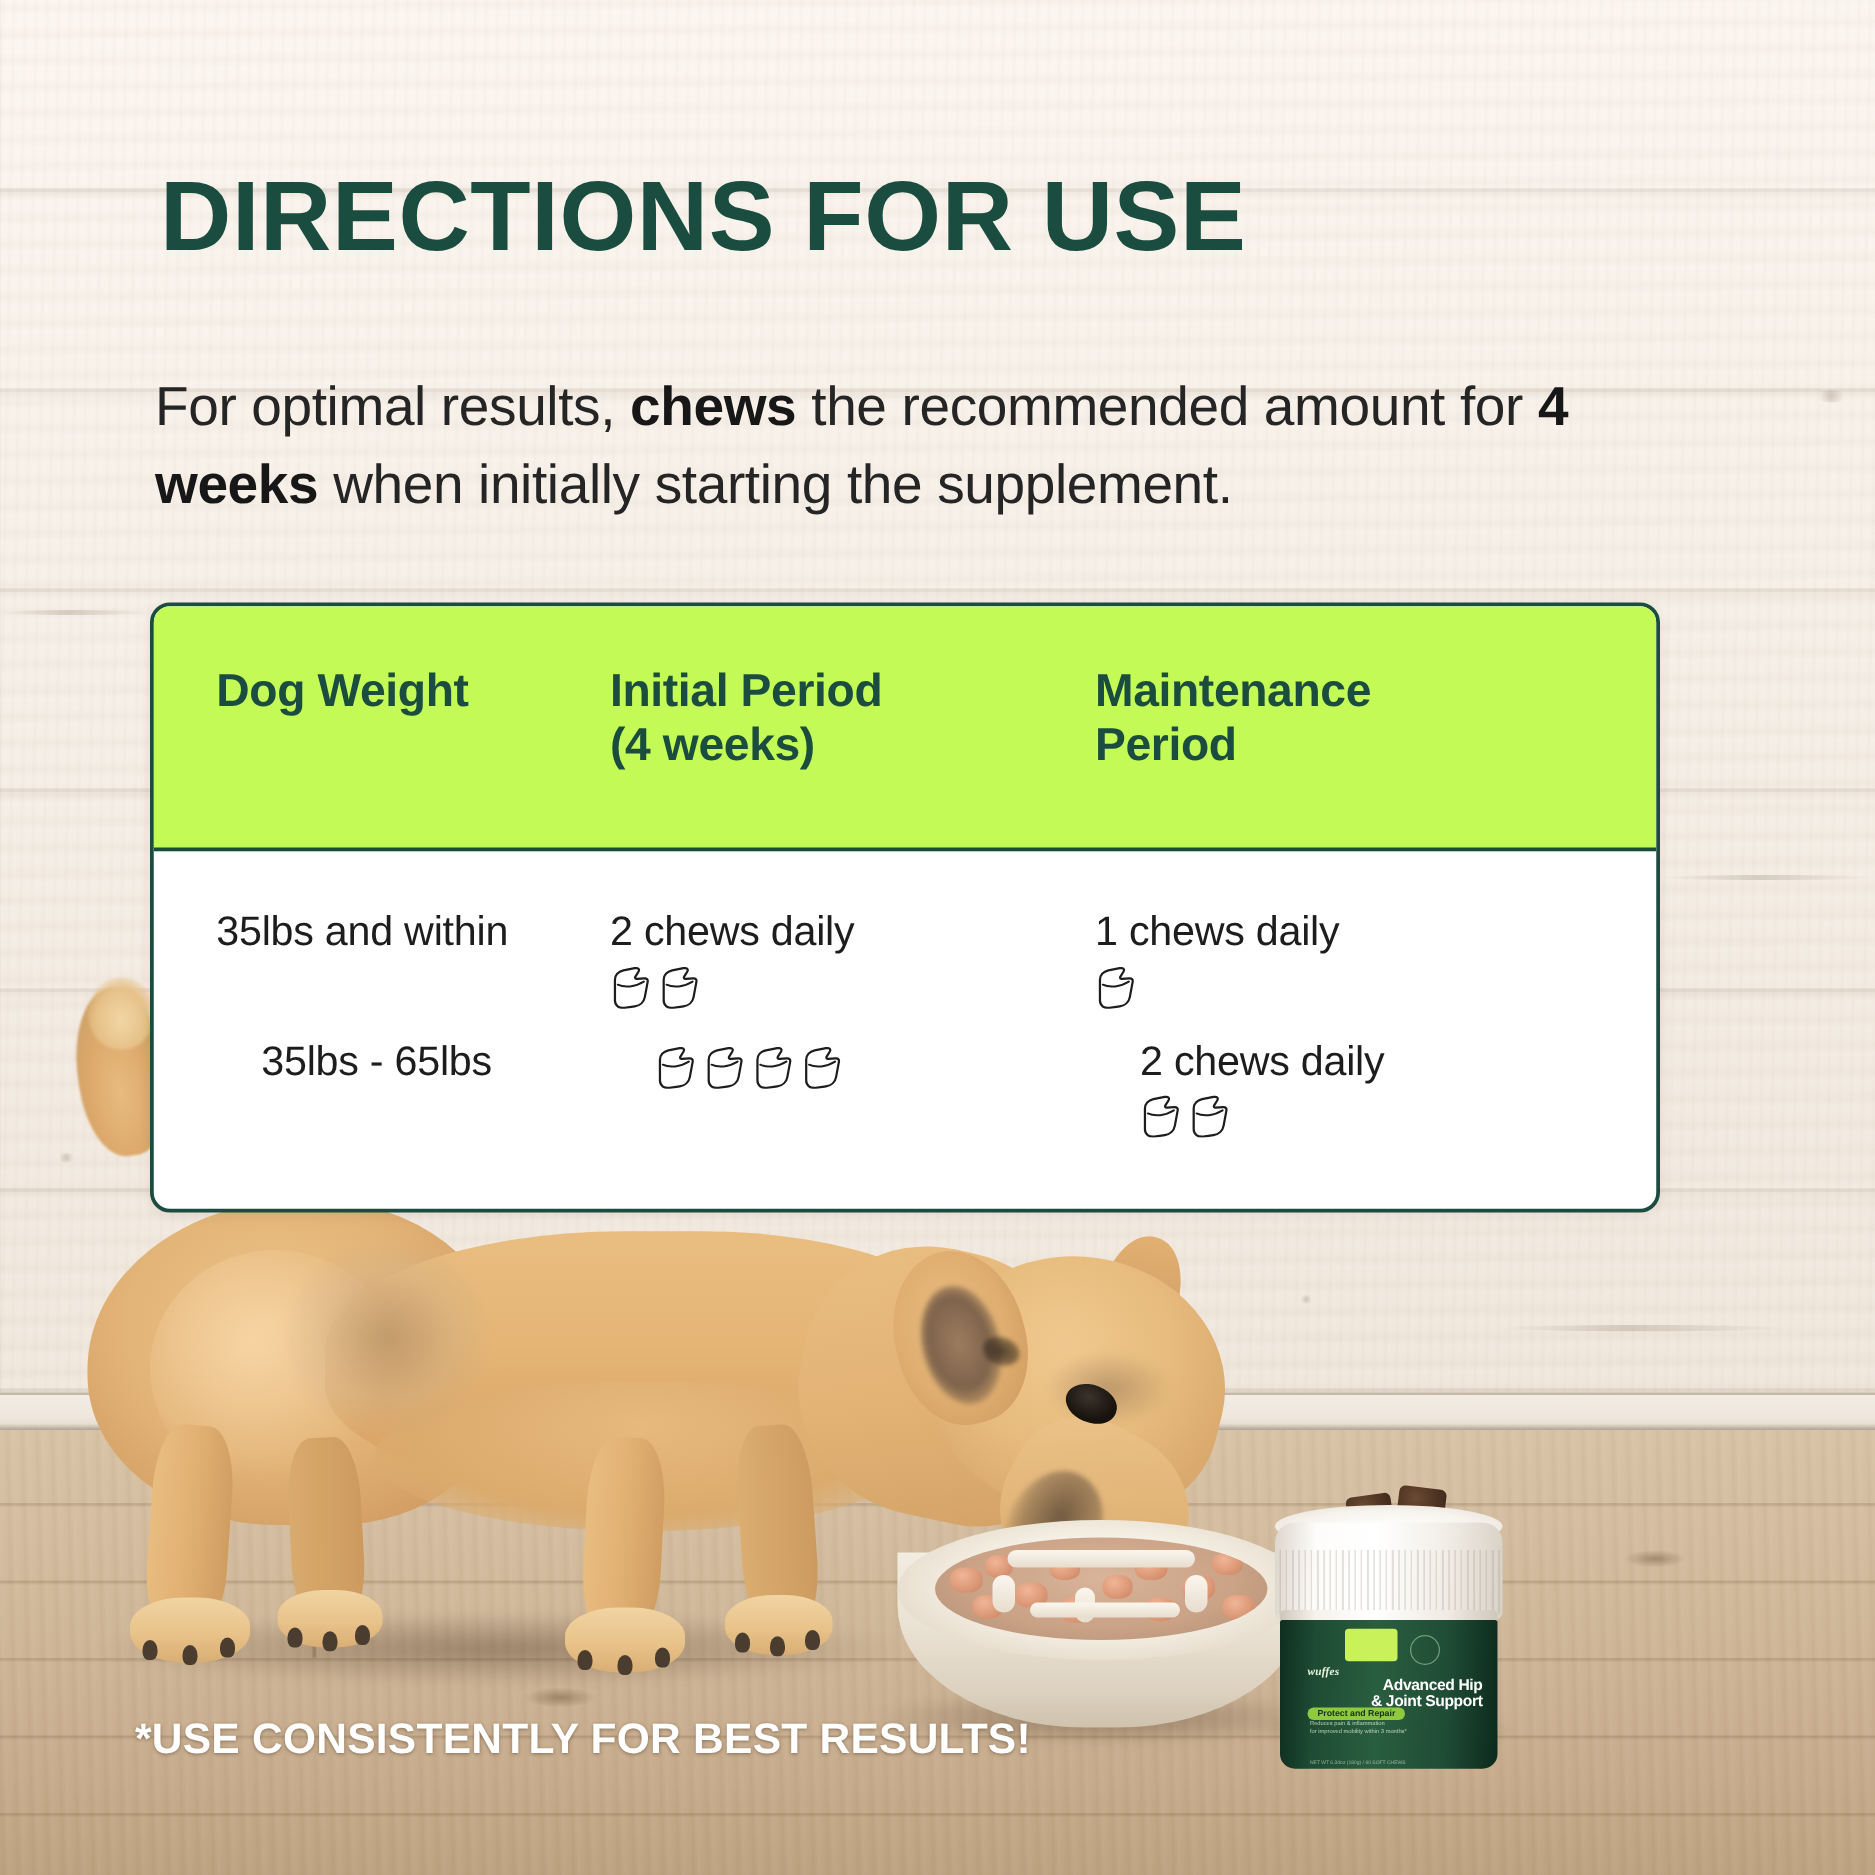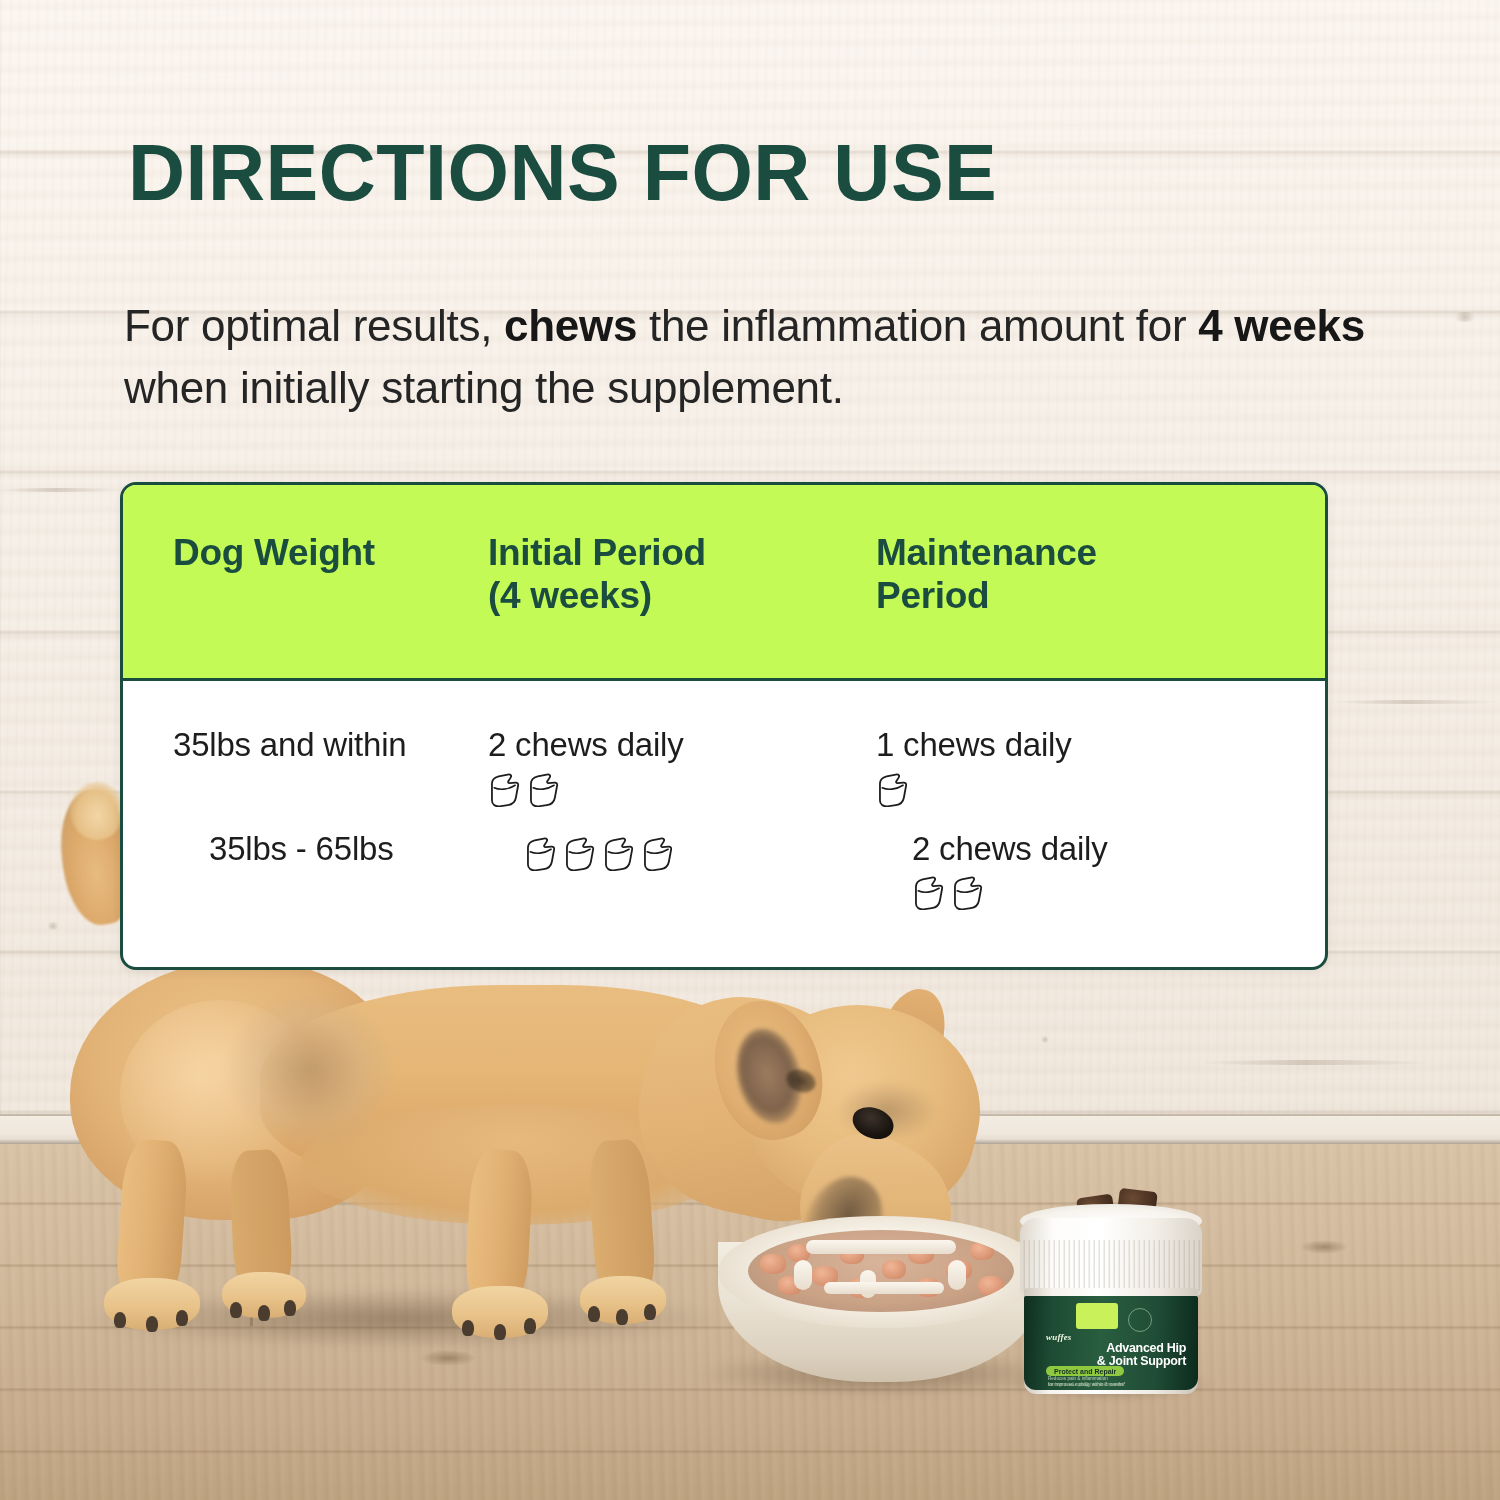--- a/index.html
+++ b/index.html
@@ -296,21 +296,21 @@
       rgba(160,152,140,.00) 0px, rgba(160,152,140,.00) 3px,
       rgba(150,142,130,.25) 4px, rgba(150,142,130,.25) 5px);
     border-radius: 0 0 6px 6px;
   }
   .jar-body {
     position: absolute; left: 1024px; top: 1288px; width: 174px; height: 106px;
     background: linear-gradient(92deg, #cdc6ba 0%, #f6f2ec 16%, #ffffff 42%, #efeae2 76%, #cbc4b8 100%);
     border-radius: 4px 4px 12px 12px;
   }
   .jar-label {
-    position: absolute; left: 1024px; top: 1296px; width: 174px; height: 94px;
+    position: absolute; left: 1024px; top: 1296px; width: 174px; height: 119px;
     background: linear-gradient(92deg, #0f2e20 0%, #1d4b33 16%, #2a5e40 44%, #1f4c35 76%, #0c2a1d 100%);
     border-radius: 2px 2px 12px 12px;
     overflow: hidden;
   }
   .label-badge {
     position: absolute; left: 52px; top: 7px; width: 42px; height: 26px;
     background: #c9f25a; border-radius: 3px;
   }
   .label-seal {
     position: absolute; left: 104px; top: 12px; width: 24px; height: 24px;
@@ -511,21 +511,21 @@
     </div>
     <div class="label-tag">Protect and Repair</div>
     <div class="label-sub" style="white-space: pre-line;">Reduces pain &amp; inflammation
 for improved mobility within 3 months*</div>
     <div class="label-net">NET WT 6.34oz (180g) / 60 SOFT CHEWS</div>
   </div>
 
   <h1 class="headline">DIRECTIONS FOR USE</h1>
 
   <p class="subhead">
-    <span>For optimal results, </span><b>chews</b><span> the inflammation amount for </span><b>4 weeks</b><span> when initially starting the supplement.</span>
+    <span>For optimal results, </span><b>chews</b><span> the recommended amount for </span><b>4 weeks</b><span> when initially starting the supplement.</span>
   </p>
 
   <div class="card">
 
     <div class="card-head">
       <div class="col col-1">
         <div class="head-cell">Dog Weight</div>
       </div>
       <div class="col col-2">
         <div class="head-cell">
@@ -606,14 +606,15 @@
                   <path d="M4.2 11.4 C4.2 7.6 7.0 4.4 11.4 3.4 L21.0 1.6 C24.0 1.0 25.4 2.6 24.2 4.6 L21.6 8.8 C21.0 9.8 21.6 10.8 22.9 10.7 L29.2 10.2 C31.4 10.0 32.4 11.3 32.0 13.2 L29.6 26.2 C28.9 30.2 25.4 33.4 21.0 34.1 L12.4 35.3 C7.6 35.9 4.2 33.2 4.2 29.1 Z" fill="#ffffff" stroke="#1d1d1d" stroke-width="1.9" stroke-linejoin="round"></path>
                   <path d="M6.6 15.6 C12.4 18.4 21.4 17.6 28.8 13.0" fill="none" stroke="#1d1d1d" stroke-width="1.7" stroke-linecap="round"></path>
                 </svg></span>
             </div>
         </div>
       </div>
 
     </div>
   </div>
 
+  <div class="footer">*USE CONSISTENTLY FOR BEST RESULTS!</div>
 
 </div>
 
 </body></html>

